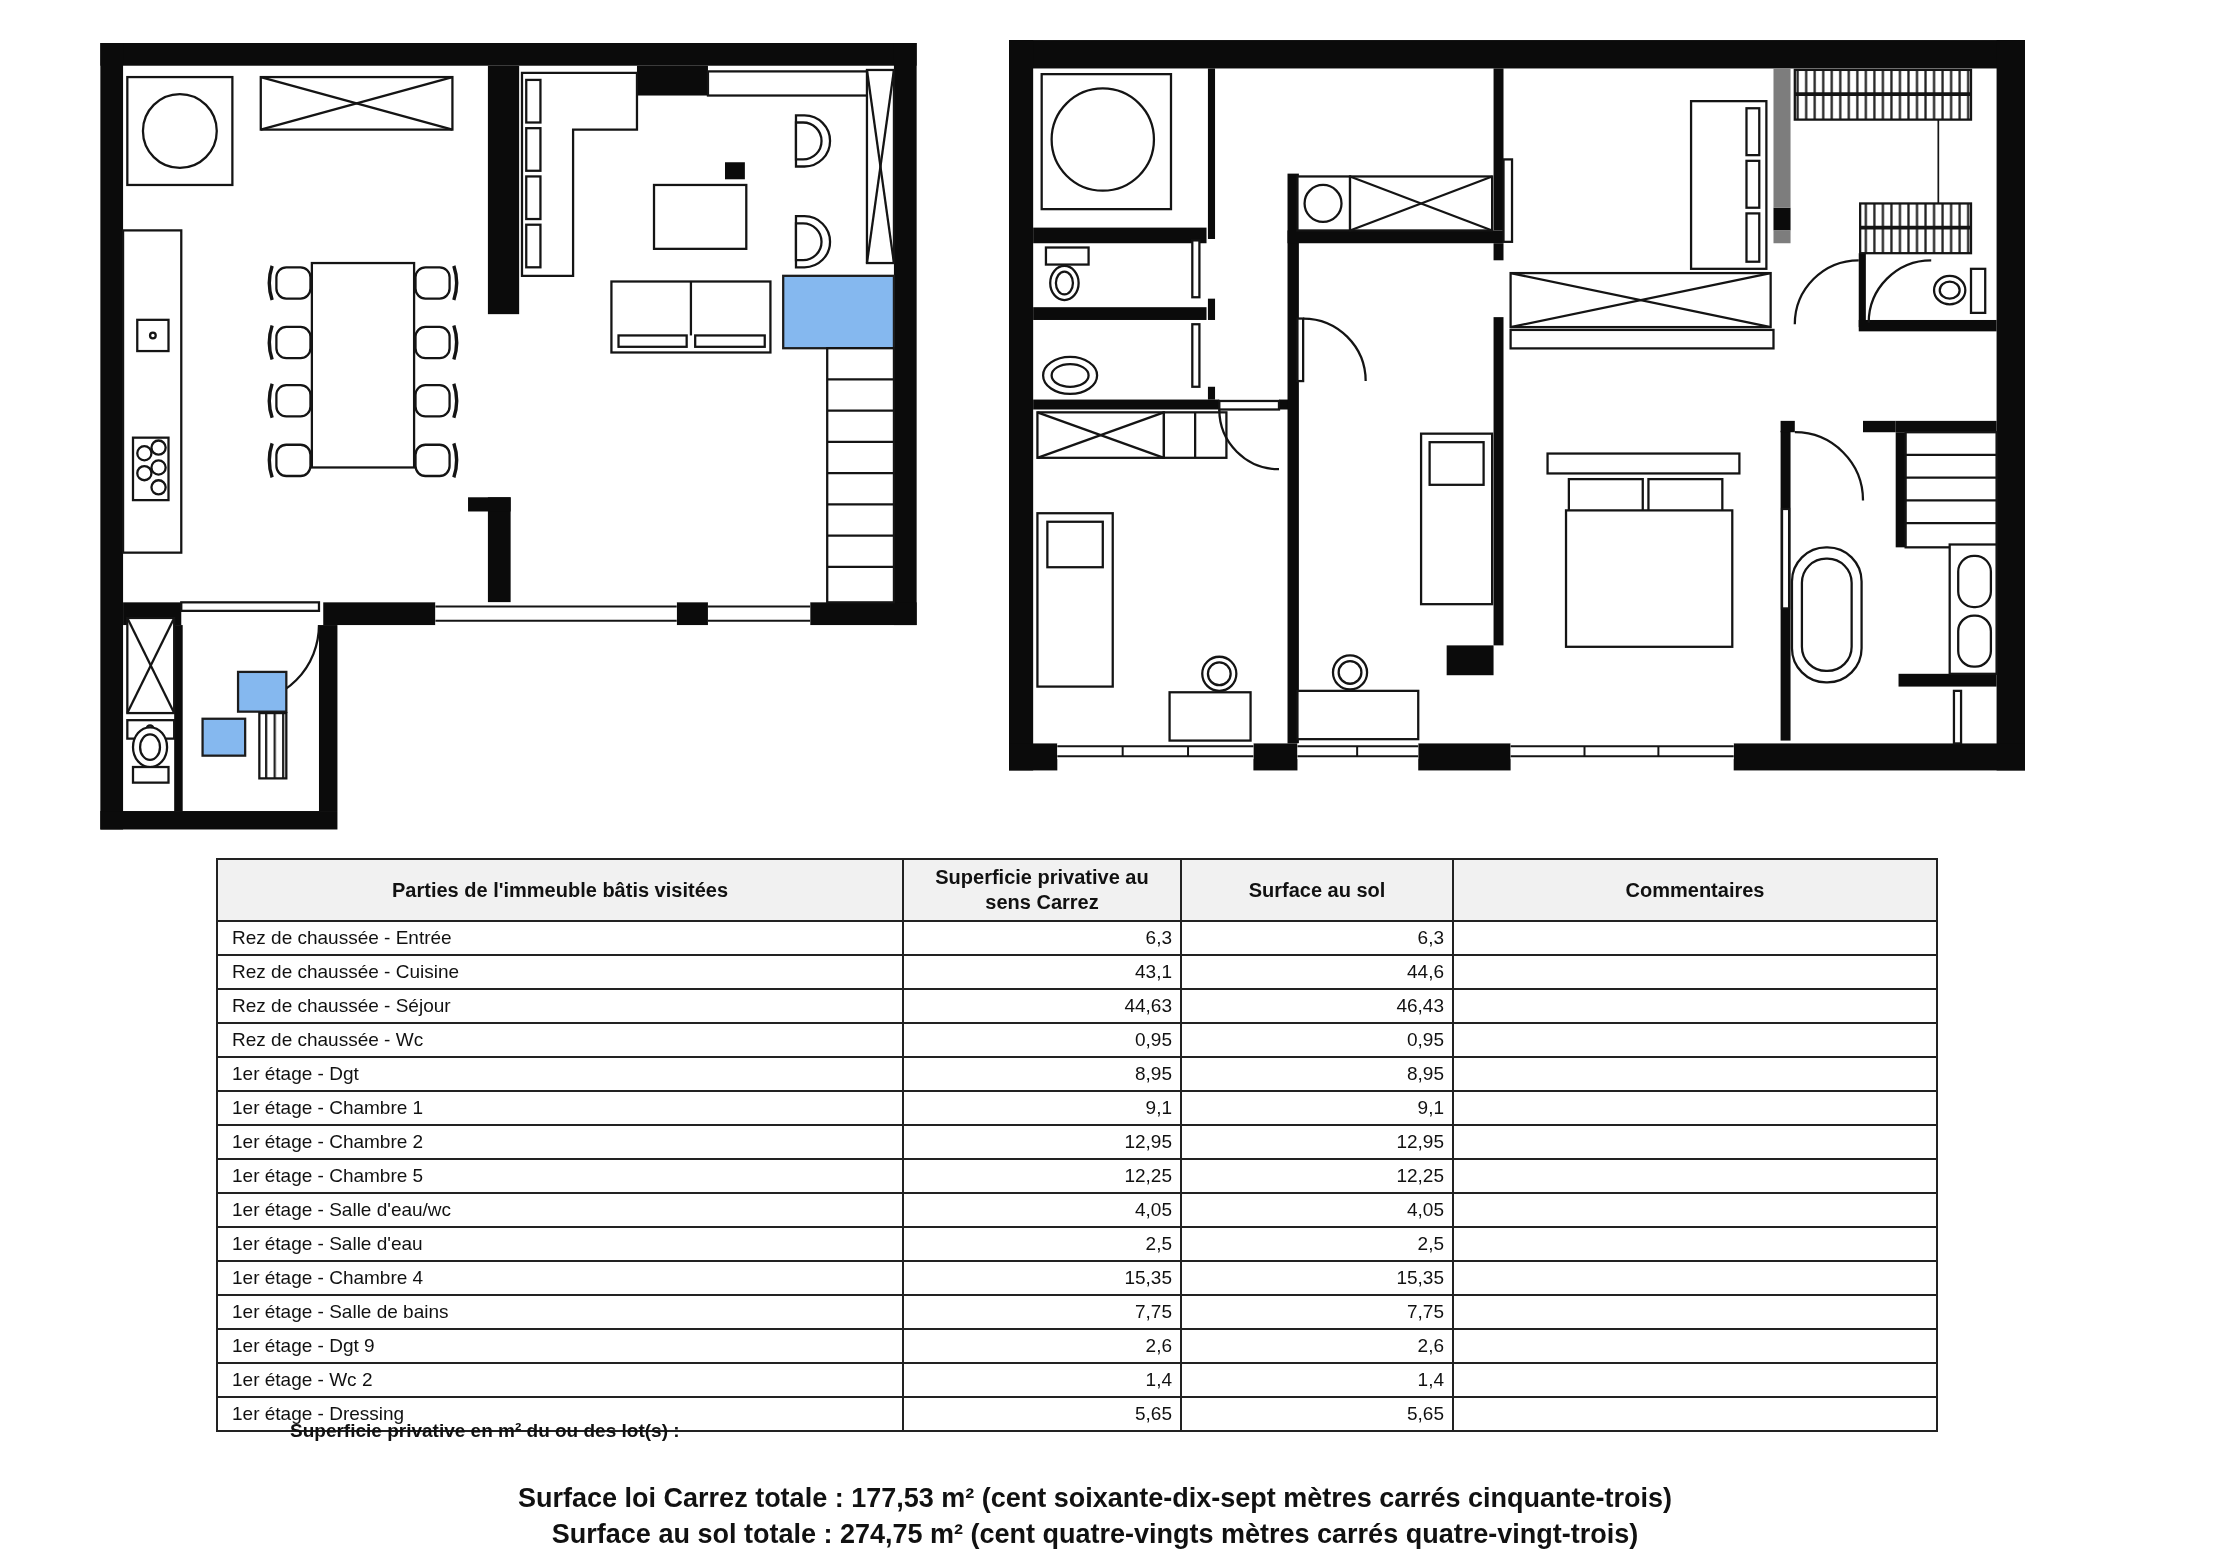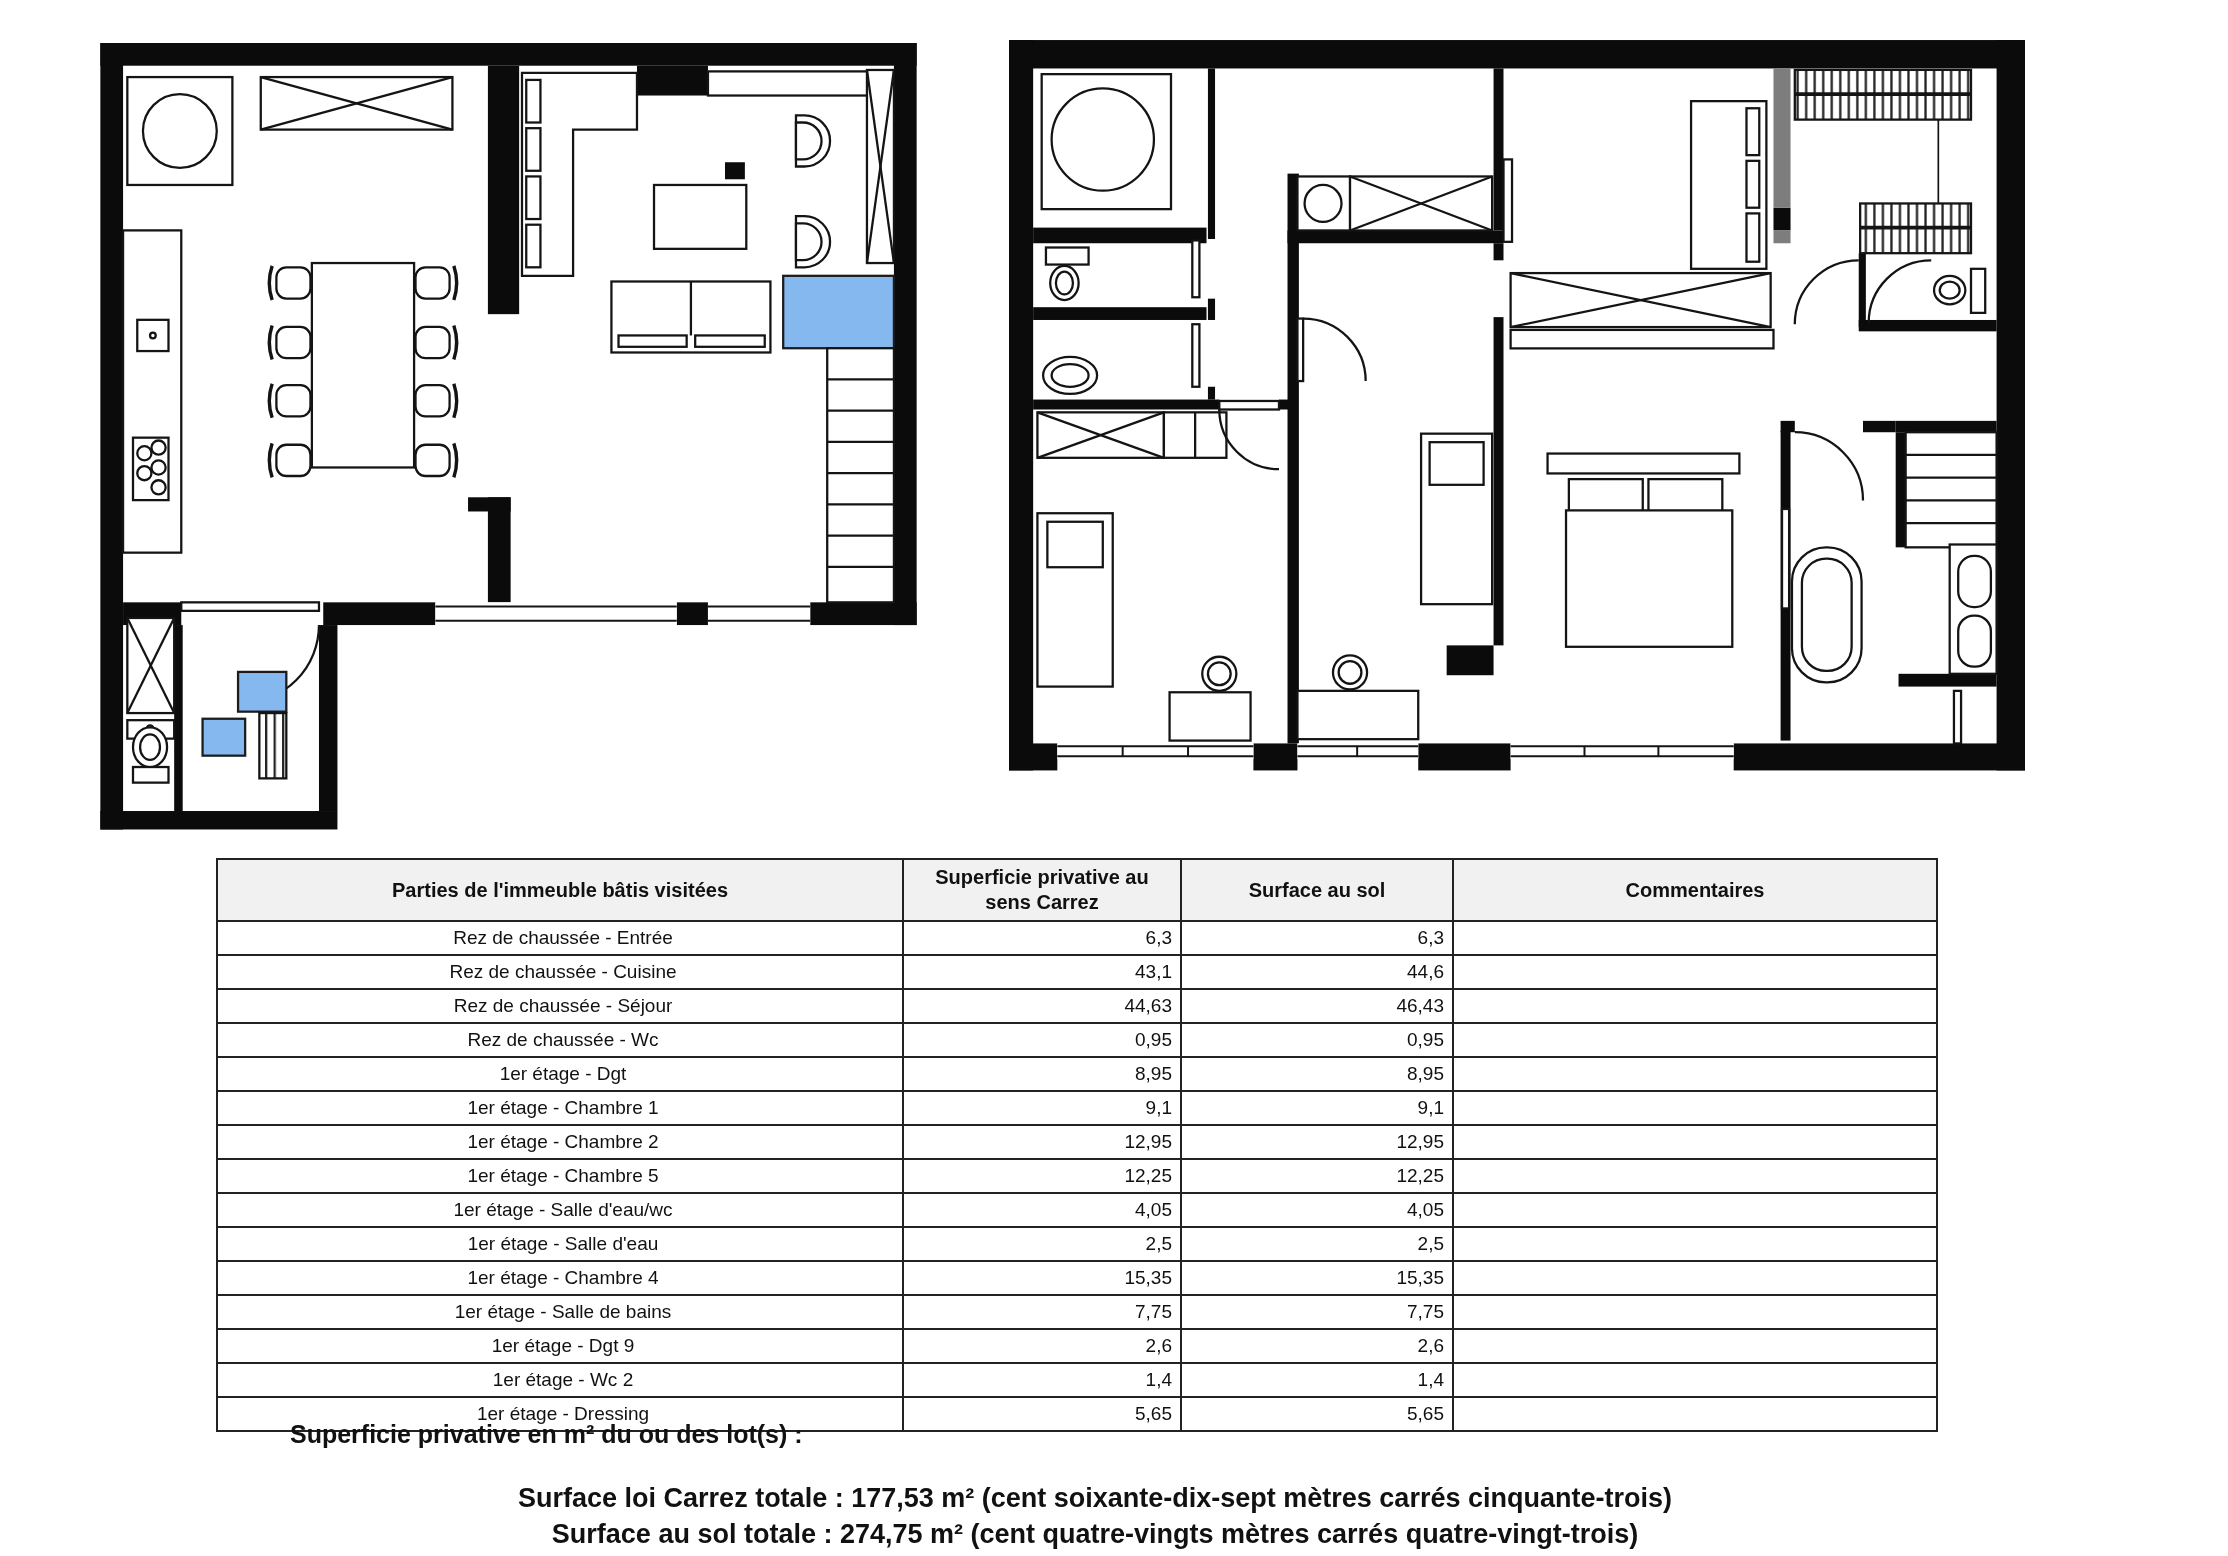--- a/index.html
+++ b/index.html
@@ -9,24 +9,24 @@
   .plan svg{display:block;width:100%;height:100%;}
   #plan-ground{left:100px;top:43px;width:817px;height:795px;}
   #plan-first{left:1009px;top:40px;width:1016px;height:739px;}
 
   table.areas{position:absolute;left:216px;top:858px;width:1720px;border-collapse:collapse;
               table-layout:fixed;background:#fff;}
   table.areas th, table.areas td{border:2px solid #222;overflow:hidden;white-space:nowrap;}
   table.areas th{background:#f1f1f1;font-size:20px;font-weight:bold;height:56px;text-align:center;
                  white-space:normal;line-height:1.25;padding:2px 10px;}
   table.areas td{height:32px;font-size:19px;padding:0 8px;text-align:right;}
-  table.areas td.lbl{text-align:center;padding-left:14px;}
+  table.areas td.lbl{text-align:left;padding-left:14px;}
   col.c1{width:686px;} col.c2{width:278px;} col.c3{width:272px;} col.c4{width:484px;}
 
-  .footer-intro{position:absolute;left:290px;top:1420px;font-size:25px;font-weight:600;}
+  .footer-intro{position:absolute;left:290px;top:1420px;font-size:19px;font-weight:600;}
   .footer-totals{position:absolute;left:0;top:1480px;width:2190px;text-align:center;
                  font-size:27px;font-weight:bold;line-height:1.35;}
 </style>
 </head>
 <body>
 
 <div class="page">
 
   <div class="plan" id="plan-ground">
     <svg viewBox="0 0 575 560" xmlns="http://www.w3.org/2000/svg">

